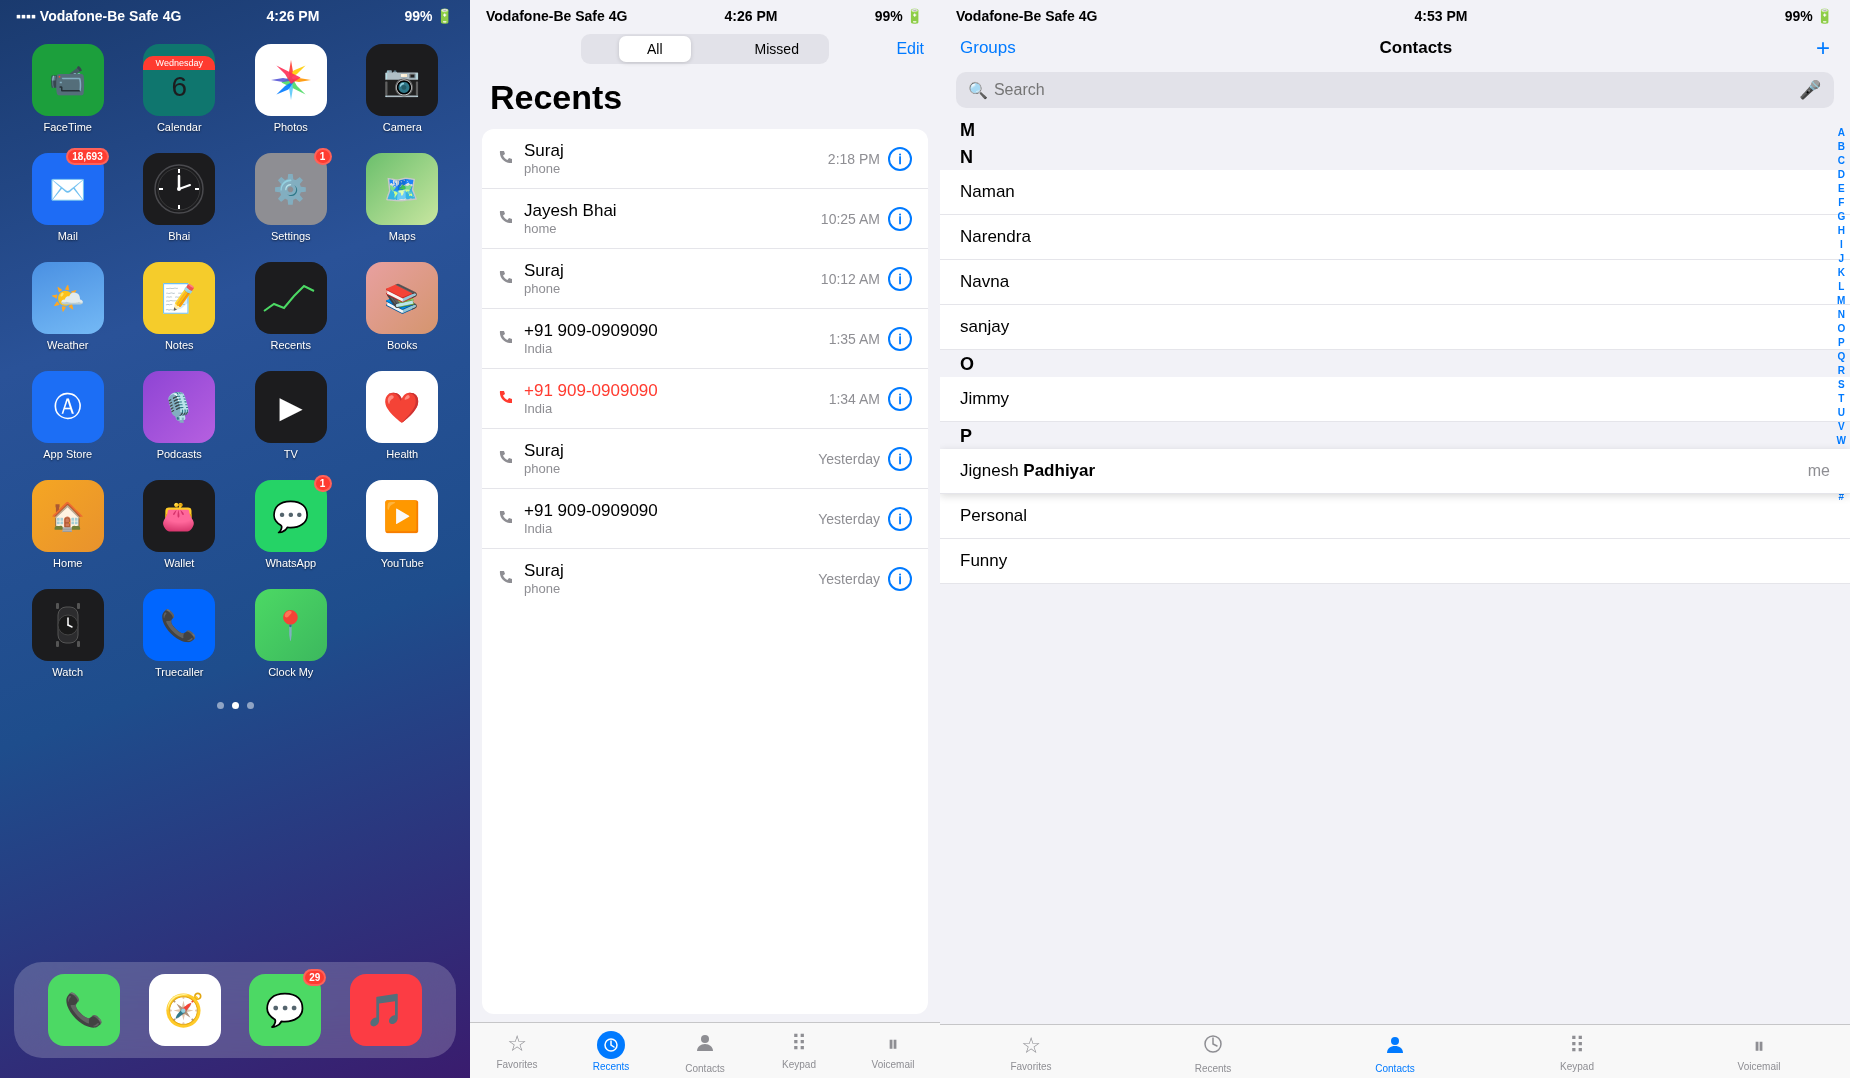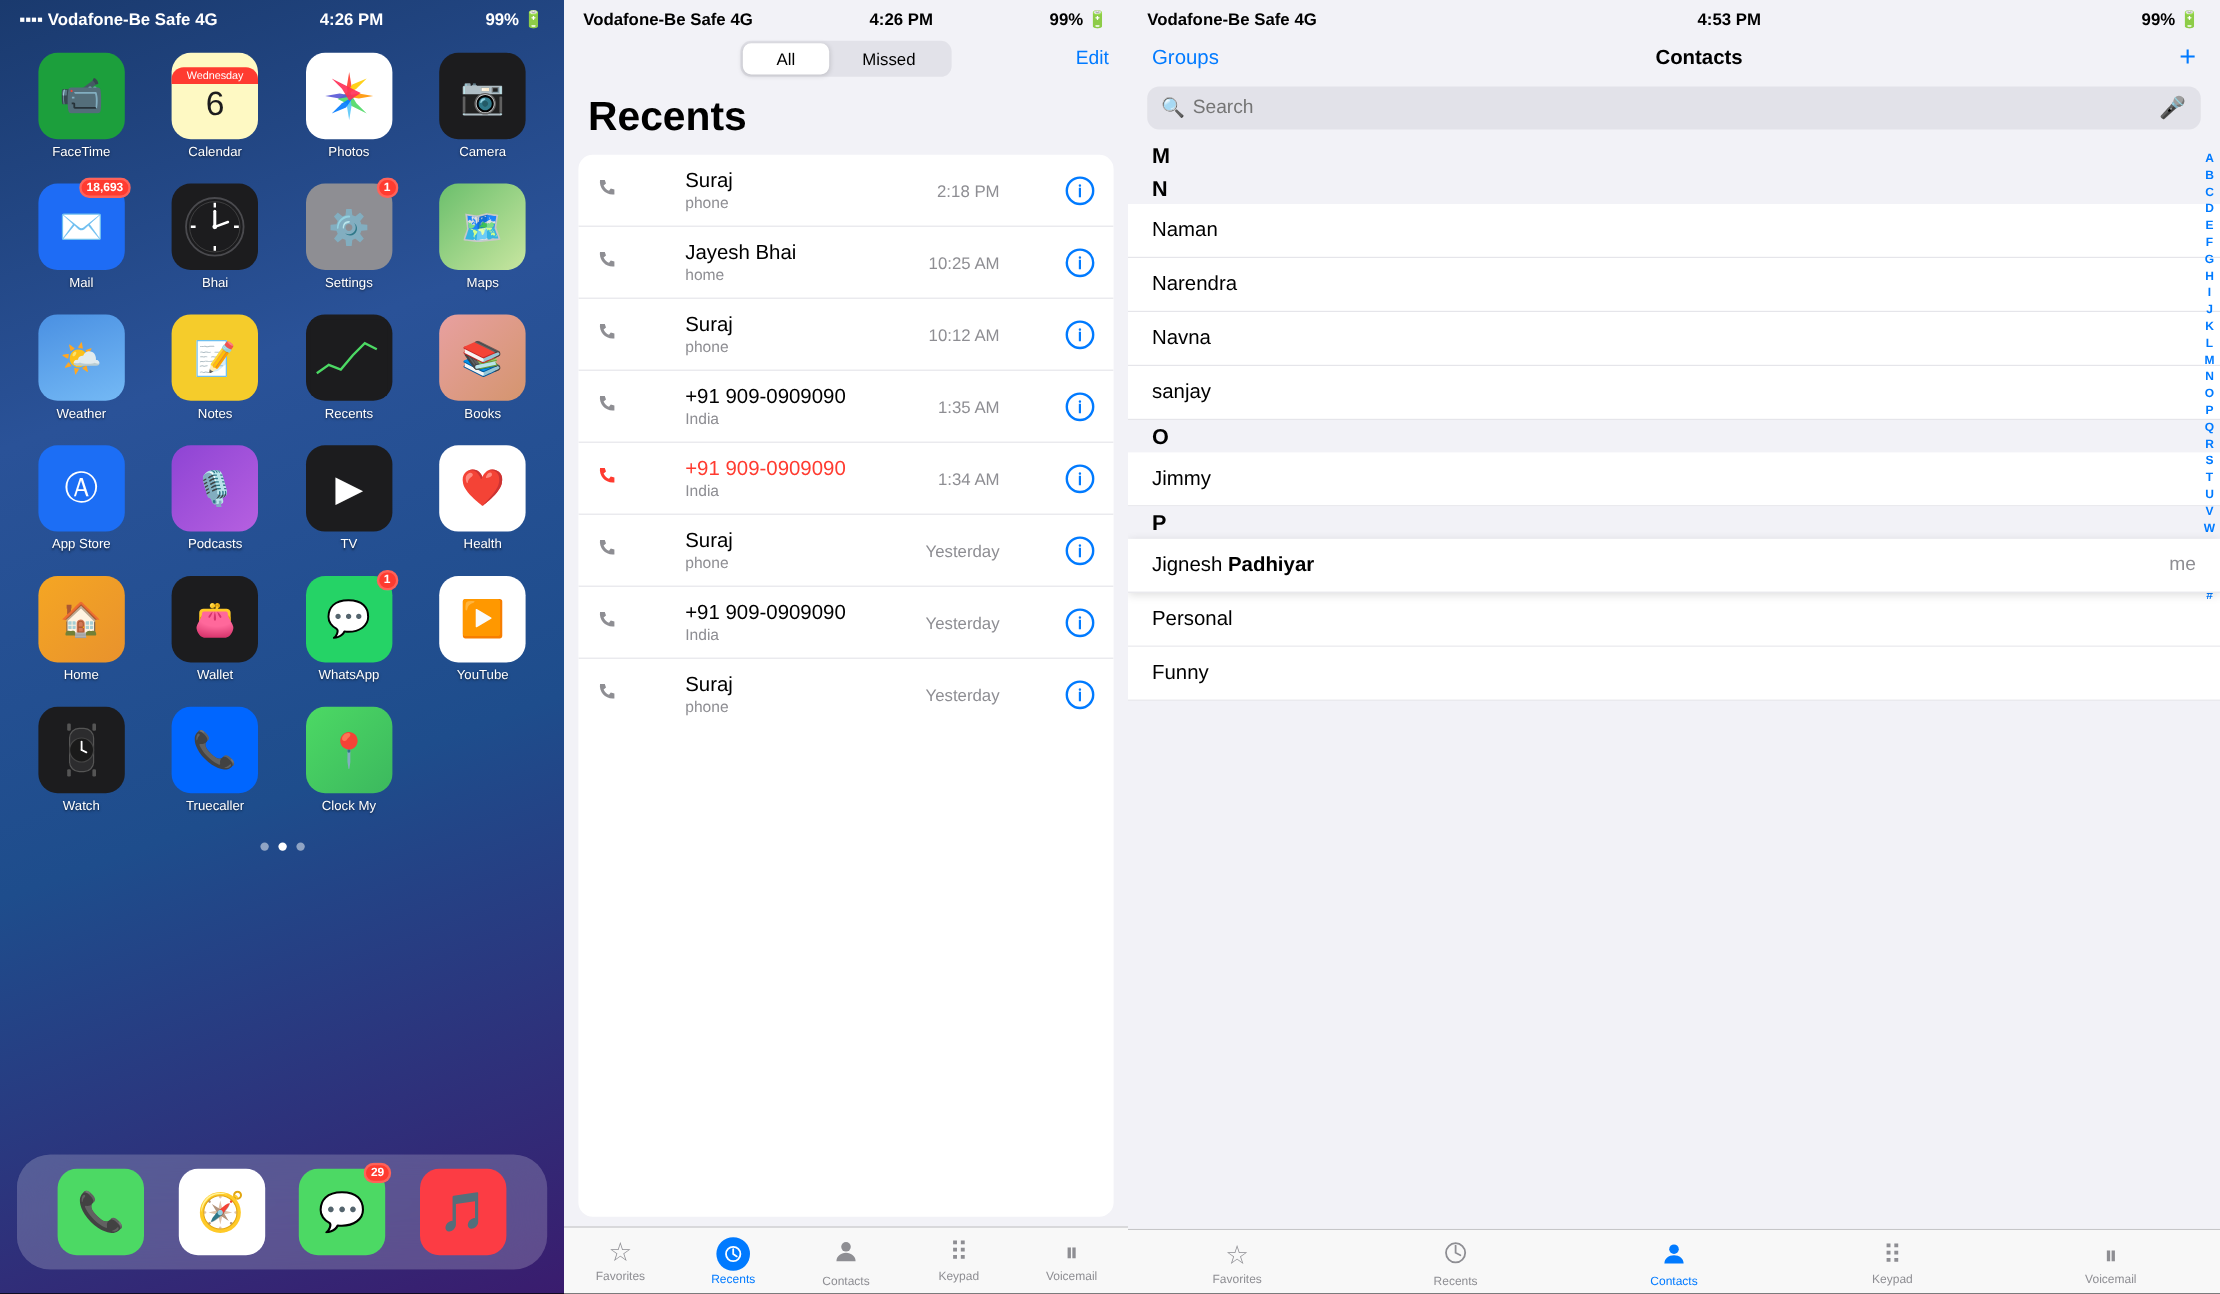--- a/index.html
+++ b/index.html
@@ -81,21 +81,21 @@
       font-size: 10px;
       font-weight: 700;
       border-radius: 10px;
       padding: 1px 4px;
       min-width: 18px;
       border: 2px solid rgba(255,255,255,0.2);
     }
 
     
     .bg-facetime { background: #1c9f3c; }
-    .bg-calendar { background: #fef9c3; color: #000; }
+    .bg-calendar { background: #0f766e; color: #000; }
     .bg-photos { background: #fff; }
     .bg-camera { background: #1c1c1e; }
     .bg-mail { background: #1e6cf5; }
     .bg-clock { background: #1c1c1e; }
     .bg-settings { background: #8e8e93; }
     .bg-reminders { background: #ff3b30; }
     .bg-notes { background: #f5cc2b; }
     .bg-stocks { background: #1c1c1e; }
     .bg-appstore { background: #1c6ef5; }
     .bg-tv { background: #1c1c1e; }
@@ -176,20 +176,21 @@
       background: rgba(118,118,128,0.12);
       border-radius: 9px;
       padding: 2px;
     }
     .seg-btn {
       padding: 5px 28px;
       border-radius: 7px;
       font-size: 14px;
       font-weight: 500;
       color: #000;
+      margin-left: 36px;
     }
     .seg-btn.active {
       background: #fff;
       box-shadow: 0 1px 4px rgba(0,0,0,0.15);
     }
     .recents-title {
       padding: 8px 20px 4px;
       font-size: 34px;
       font-weight: 700;
       color: #000;
@@ -200,21 +201,20 @@
       background: #fff;
       border-radius: 12px;
       margin: 8px 12px;
     }
     .recent-item {
       display: flex;
       align-items: center;
       padding: 12px 16px;
       border-bottom: 0.5px solid #e5e5ea;
       position: relative;
-      gap: 47px;
     }
     .recent-item:last-child { border-bottom: none; }
     .recent-call-icon {
       width: 22px;
       color: #8e8e93;
       font-size: 16px;
       flex-shrink: 0;
     }
     .recent-call-icon.missed { color: #ff3b30; }
     .recent-info { flex: 1; margin-left: 4px; }

